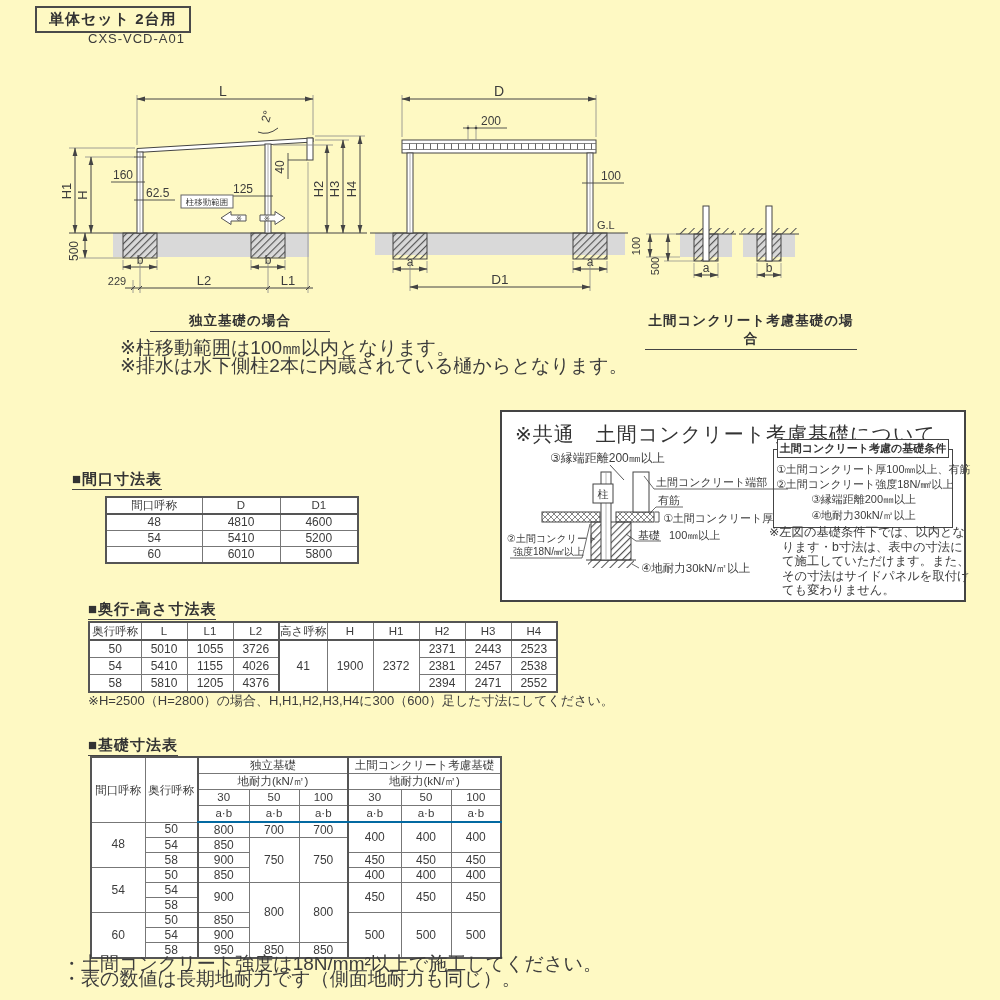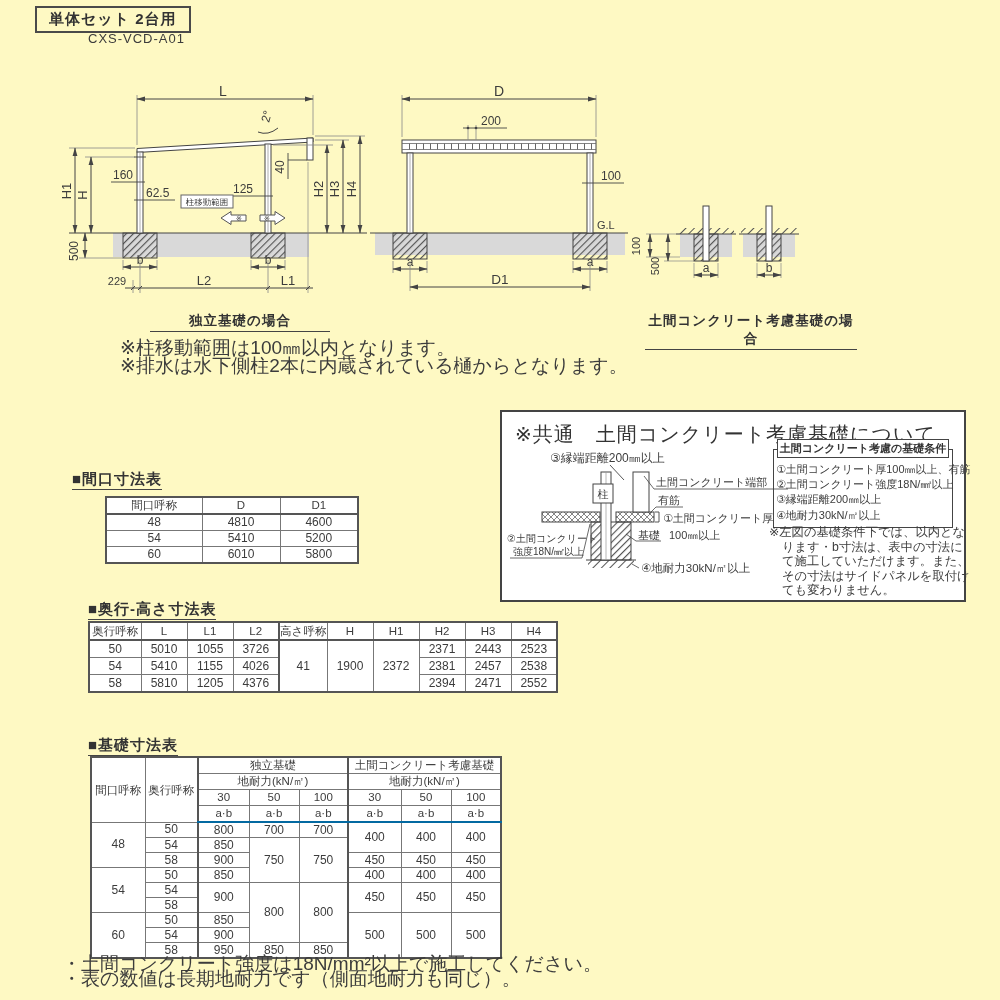--- a/index.html
+++ b/index.html
@@ -28,21 +28,21 @@
   .t3 td{height:14px;font-size:12px;}
   .t3 thead tr:last-child th{border-bottom:2px solid #0369a1;}
   .sep{border-left:2px solid #555 !important;}
   .t-note{position:absolute;font-size:13px;color:#3c3c3c;}
   .common-box{position:absolute;left:500px;top:410px;width:462px;height:188px;border:2px solid #444;background:#fff;}
   .cb-title{position:absolute;left:13px;top:9px;font-size:20px;font-weight:normal;letter-spacing:1px;color:#333;}
   .cond-box{position:absolute;left:271px;top:37px;width:178px;height:77px;border:1.5px solid #444;}
   .cond-title{position:absolute;top:-11px;left:3px;right:3px;border:1.5px solid #444;background:#fff;
               font-size:11px;font-weight:bold;text-align:center;padding:1px 0;color:#333;}
   .cond-items{position:absolute;top:12px;left:2px;right:1px;}
-  .cond-item{font-size:11px;line-height:15.2px;white-space:nowrap;color:#3c3c3c;}
+  .cond-item{font-size:11px;line-height:15.2px;white-space:nowrap;color:#3c3c3c;text-align:center;}
   .cond-note{position:absolute;left:267px;top:113px;width:190px;font-size:12.3px;line-height:14.6px;
              color:#3c3c3c;padding-left:13px;text-indent:-13px;}
   .foot-notes{position:absolute;left:62px;top:956px;font-size:19px;line-height:15px;color:#3c3c3c;}
 </style>
 </head>
 <body>
 
 <div class="page">
 
   <div class="hdr-badge"><span>単体セット 2台用</span></div>
@@ -371,20 +371,21 @@
         <td>58</td>
         <td>5810</td>
         <td>1205</td>
         <td>4376</td>
         <td>2394</td>
         <td>2471</td>
         <td>2552</td>
       </tr>
     </tbody>
   </table>
+  <div class="t-note" style="left:88px;top:692px">※H=2500（H=2800）の場合、H,H1,H2,H3,H4に300（600）足した寸法にしてください。</div>
 
   <div class="sec-title" style="left:88px;top:736px">■基礎寸法表</div>
   <table class="t3" style="left:90px;top:756px">
     <colgroup>
         <col style="width:54px">
         <col style="width:53px">
         <col style="width:51px">
         <col style="width:50px">
         <col style="width:49px">
         <col style="width:53px">

